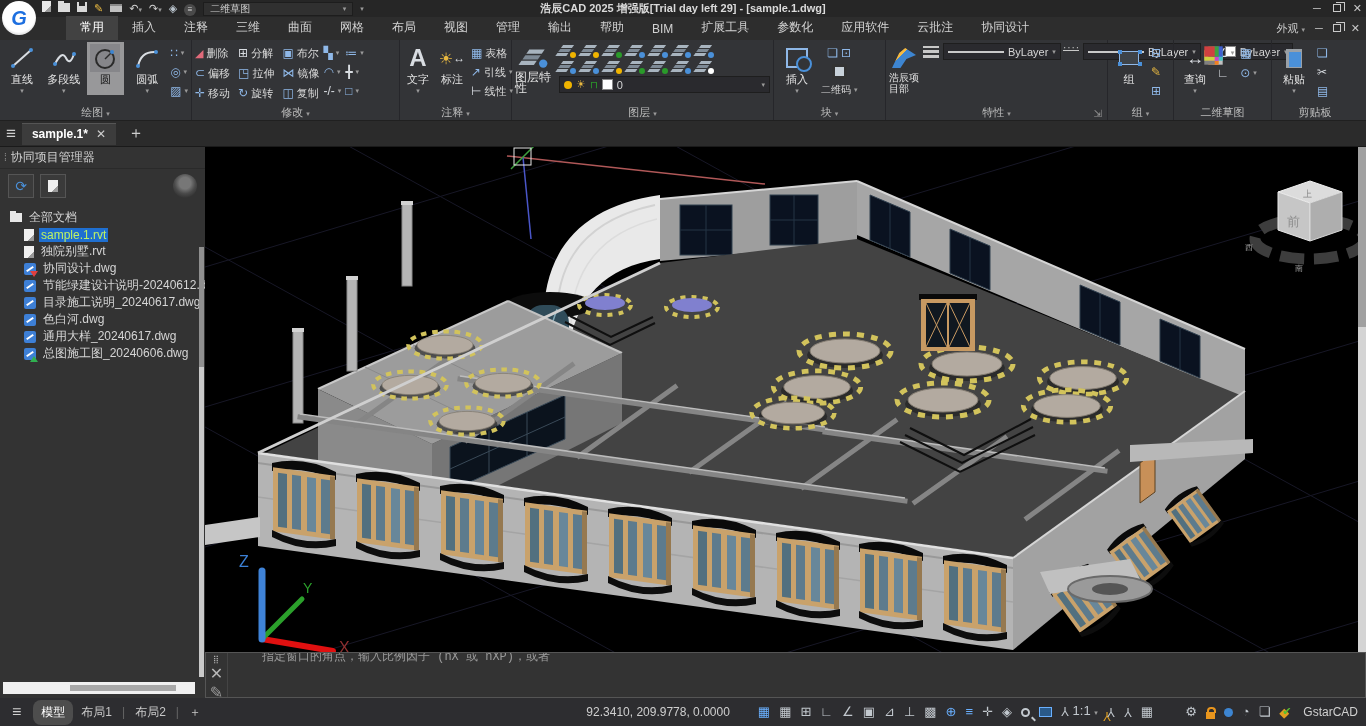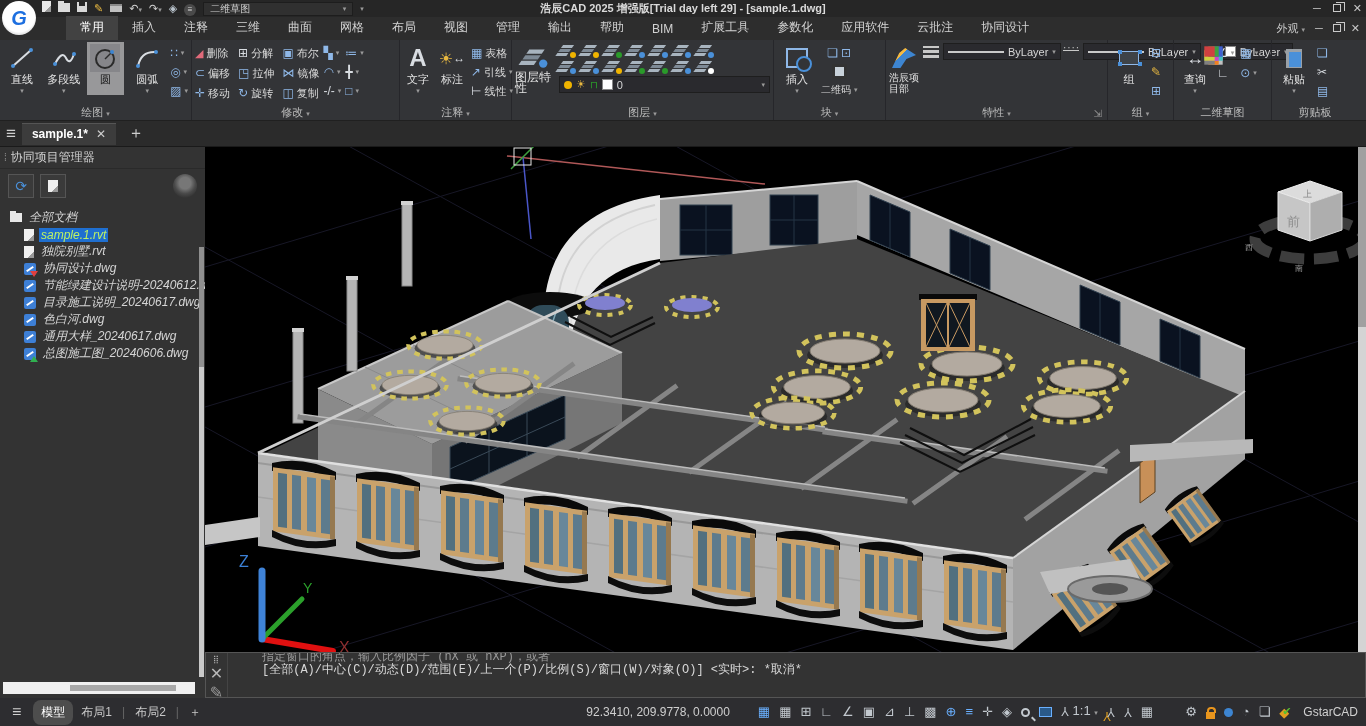--- a/index.html
+++ b/index.html
@@ -102,21 +102,21 @@
   .grip { color:#8a8a8a; font-size:10px; letter-spacing:-1px; }
   #sb-tools { height:34px; display:flex; align-items:center; gap:6px; padding:0 8px; }
   .sb-btn { width:26px; height:24px; border:1px solid #555; background:#3a3a3a; display:flex;
     align-items:center; justify-content:center; color:#4a90d9; font-size:14px; }
   #avatar { margin-left:auto; width:24px; height:24px; border-radius:50%;
     background:radial-gradient(circle at 50% 38%, #777 0 30%, #4a4a4a 55%, #1c1c1c 100%); }
   #org-combo { margin:4px 8px; height:26px; border:1px solid #555; background:#2e2e2e; display:flex;
     align-items:center; padding:0 8px; font-size:13px; color:#d8d8d8; }
   #org-combo .caret { margin-left:auto; }
   #tree { margin-top:6px; font-size:12px; position:relative; }
-  .trow { height:17px; display:flex; align-items:center; gap:5px; padding-left:10px; white-space:nowrap; overflow:hidden;font-style:italic; }
+  .trow { height:17px; display:flex; align-items:center; gap:5px; padding-left:10px; white-space:nowrap; overflow:hidden; }
   .trow.child { padding-left:24px; }
   .tlabel { padding:0 2px; }
   .tlabel.sel { background:#1f6fd0; color:#bef264; }
   .tf { width:12px; height:9px; background:#e8e8e8; position:relative; flex:none; }
   .tf::before { content:""; position:absolute; left:0; top:-2px; width:6px; height:2px; background:#e8e8e8; }
   .tp { width:10px; height:12px; background:linear-gradient(135deg,#f0f0f0 72%,#9a9a9a 72%); flex:none; }
   .td { width:12px; height:12px; background:#3d7fd6; border-radius:2px; position:relative; flex:none; }
   .td::before { content:""; position:absolute; left:2px; top:5px; width:8px; height:2px; background:#fff; transform:rotate(-35deg); }
   .td.red::after, .td.green::after { content:""; position:absolute; right:-2px; bottom:-2px;
     border-left:4px solid transparent; border-right:4px solid transparent; }
@@ -886,21 +886,20 @@
 </div>
 
 <div id="cmd">
   <div id="cmd-gutter">
     <span style="font-size:8px;letter-spacing:1px">⣿</span>
     <span>✕</span>
     <span style="color:#9a9a9a">✎</span>
   </div>
   <div id="cmd-lines">
     <div class="cmdrow clip">指定窗口的角点，输入比例因子 (nX 或 nXP)，或者</div>
-    <div class="cmdrow">[全部(A)/中心(C)/动态(D)/范围(E)/上一个(P)/比例(S)/窗口(W)/对象(O)] &lt;实时&gt;: *取消*</div>
   </div>
 </div>
 
 <div id="statusbar">
   <span class="ham">≡</span>
   <span class="ltab active">模型</span>
   <span class="ltab">布局1</span>
   <span class="lsep">|</span>
   <span class="ltab">布局2</span>
   <span class="lsep">|</span>

